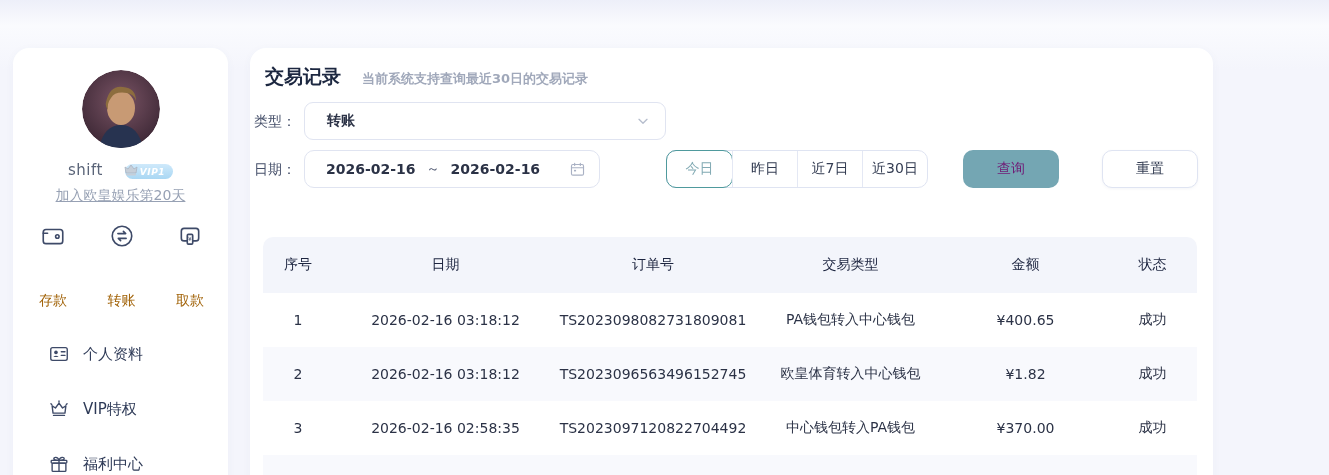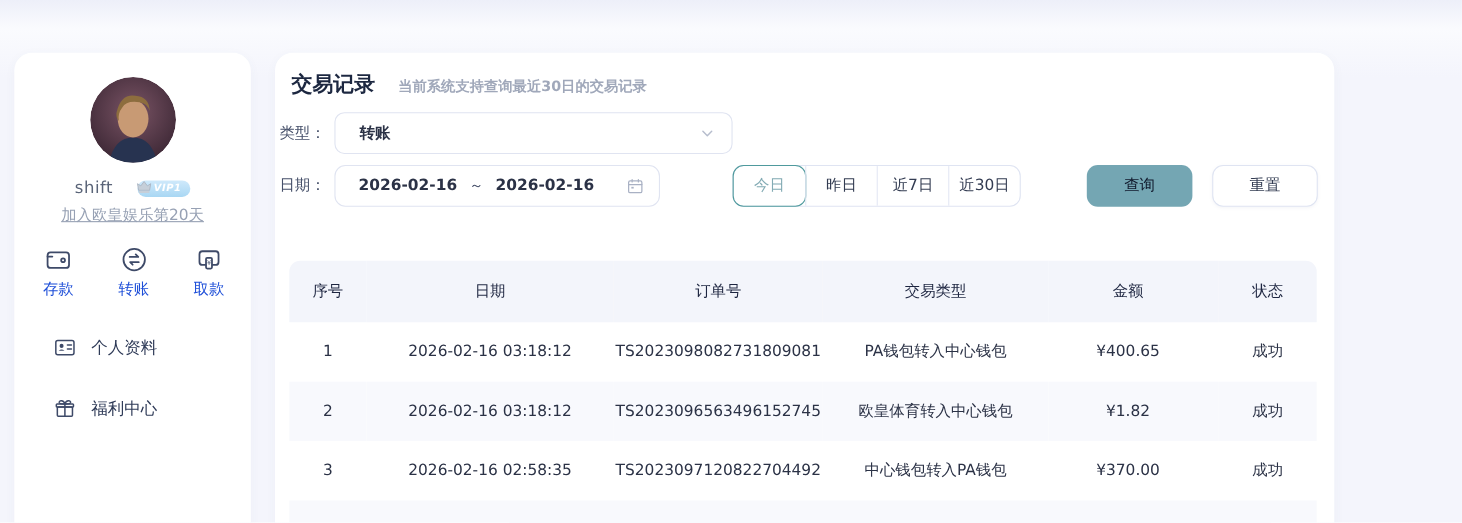--- a/index.html
+++ b/index.html
@@ -17,21 +17,21 @@
   .user-line { margin-top:13px; text-align:center; display:flex; justify-content:center; align-items:flex-end; gap:22px; }
   .username { font-size:15px; color:#5a6478; letter-spacing:0.5px; }
   .vip-badge { position:relative; display:inline-flex; align-items:center; height:15px; padding:0 8px 0 15px;
     background:linear-gradient(180deg,#cfe9fb,#a9d7f3); border-radius:8px; }
   .vip-badge .vip-text { font-size:9px; font-weight:bold; font-style:italic; color:#fff; letter-spacing:0.5px; }
   .vip-badge .medal { position:absolute; left:-3px; top:-2px; }
   .join-text { margin-top:8px; text-align:center; font-size:14px; color:#97a1b4;text-decoration:underline; }
 
   .quick-actions { margin-top:18px; display:flex; justify-content:space-between; padding:0 24px 0 26px; }
   .qa-item { display:flex; flex-direction:column; align-items:center; gap:5px; cursor:pointer; }
-  .qa-item .qa-label { font-size:14px; color:#1d4ed8; }
+  .qa-item .qa-label { font-size:14px; color:#a16207;margin-top:38px; }
 
   .menu { margin-top:30px; }
   .menu-item { display:flex; align-items:center; gap:13px; padding-left:35px; height:28px; margin-bottom:27px; cursor:pointer; }
   .menu-item .menu-label { font-size:15px; color:#2e3a57; }
   .icon-stroke { stroke:#3e4a68; fill:none; stroke-width:1.5; stroke-linecap:round; stroke-linejoin:round; }
 
   
   .main { left:250px; top:48px; width:963px; height:500px; }
   .title-row { position:absolute; left:15px; top:16px; display:flex; align-items:baseline; gap:21px; }
   .page-title { font-size:19px; font-weight:bold; color:#1c2740; }
@@ -55,21 +55,21 @@
   .range-group { position:absolute; left:368px; top:102px; height:38px; display:flex; border:1px solid #dfe4f2;
     border-radius:10px; background:#fff; overflow:visible;margin-left:48px; }
   .range-btn { width:65px; height:36px; display:flex; align-items:center; justify-content:center;
     font-size:14px; color:#333c52; cursor:pointer; position:relative; border-left:1px solid #e4e8f4; }
   .range-btn:first-child { border-left:none; }
   .range-btn.active { color:#83abb4; }
   .range-btn.active::after { content:''; position:absolute; inset:-1px; border:1px solid #4f9a9d; border-radius:10px; }
 
   .btn { position:absolute; top:102px; width:96px; height:38px; border-radius:10px; display:flex;
     align-items:center; justify-content:center; font-size:14px; cursor:pointer; }
-  .btn-query { left:738px; background:#74a6b3; color:#0f172a; border:none;text-align:right; }
+  .btn-query { left:713px; background:#74a6b3; color:#701a75; border:none;text-align:right; }
   .btn-reset { left:852px; background:#fff; color:#333c52; border:1px solid #dfe4f2; box-shadow:0 1px 3px rgba(120,130,170,0.08); }
 
   
   .tx-table { position:absolute; left:13px; top:189px; width:934px; border-collapse:separate; border-spacing:0; table-layout:fixed; }
   .tx-table thead th { height:56px; background:#f3f5fb; font-size:14px; font-weight:normal; color:#1d2540; }
   .tx-table thead th:first-child { border-top-left-radius:10px; }
   .tx-table thead th:last-child { border-top-right-radius:10px; }
   .tx-table tbody td { height:54px; font-size:14px; color:#2b3246; }
   .tx-table tbody tr.stripe { background:#f8f9fd; }
   .ta-c { text-align:center; }
@@ -135,20 +135,28 @@
   <div class="menu">
     <div class="menu-item">
       <svg width="22" height="22" viewBox="0 0 24 24" class="icon-stroke">
         <rect x="3" y="5" width="18" height="14" rx="2"></rect>
         <circle cx="8.7" cy="10.3" r="2" fill="#3e4a68" stroke="none"></circle>
         <path d="M5.8 15.2 q2.9 -2.6 5.8 0" fill="#3e4a68" stroke="none"></path>
         <path d="M14.5 9.5 h4"></path>
           <path d="M14.5 13.5 h4"></path>
       </svg>
       <span class="menu-label">个人资料</span>
+    </div>
+    <div class="menu-item">
+      <svg width="22" height="22" viewBox="0 0 24 24" class="icon-stroke">
+        <path d="M5.5 16.5 L4.5 8.5 l3.6 2.4 L12 5.5 l3.9 5.4 3.6 -2.4 -1 8 Z"></path>
+        <path d="M3.2 6.2 l0.9 0.9 M20.8 6.2 l-0.9 0.9 M12 3.2 v1.2"></path>
+        <path d="M6 19 h12"></path>
+      </svg>
+      <span class="menu-label">VIP特权</span>
     </div>
     <div class="menu-item">
       <svg width="22" height="22" viewBox="0 0 24 24" class="icon-stroke">
         <rect x="4.5" y="11" width="15" height="9" rx="1"></rect>
         <rect x="3.5" y="8" width="17" height="3" rx="0.8"></rect>
         <path d="M12 8 v12"></path>
         <path d="M12 8 C10.8 3.8 5.8 4.2 6.4 6.6 6.9 8.4 10 8 12 8 Z"></path>
         <path d="M12 8 C13.2 3.8 18.2 4.2 17.6 6.6 17.1 8.4 14 8 12 8 Z"></path>
       </svg>
       <span class="menu-label">福利中心</span>

